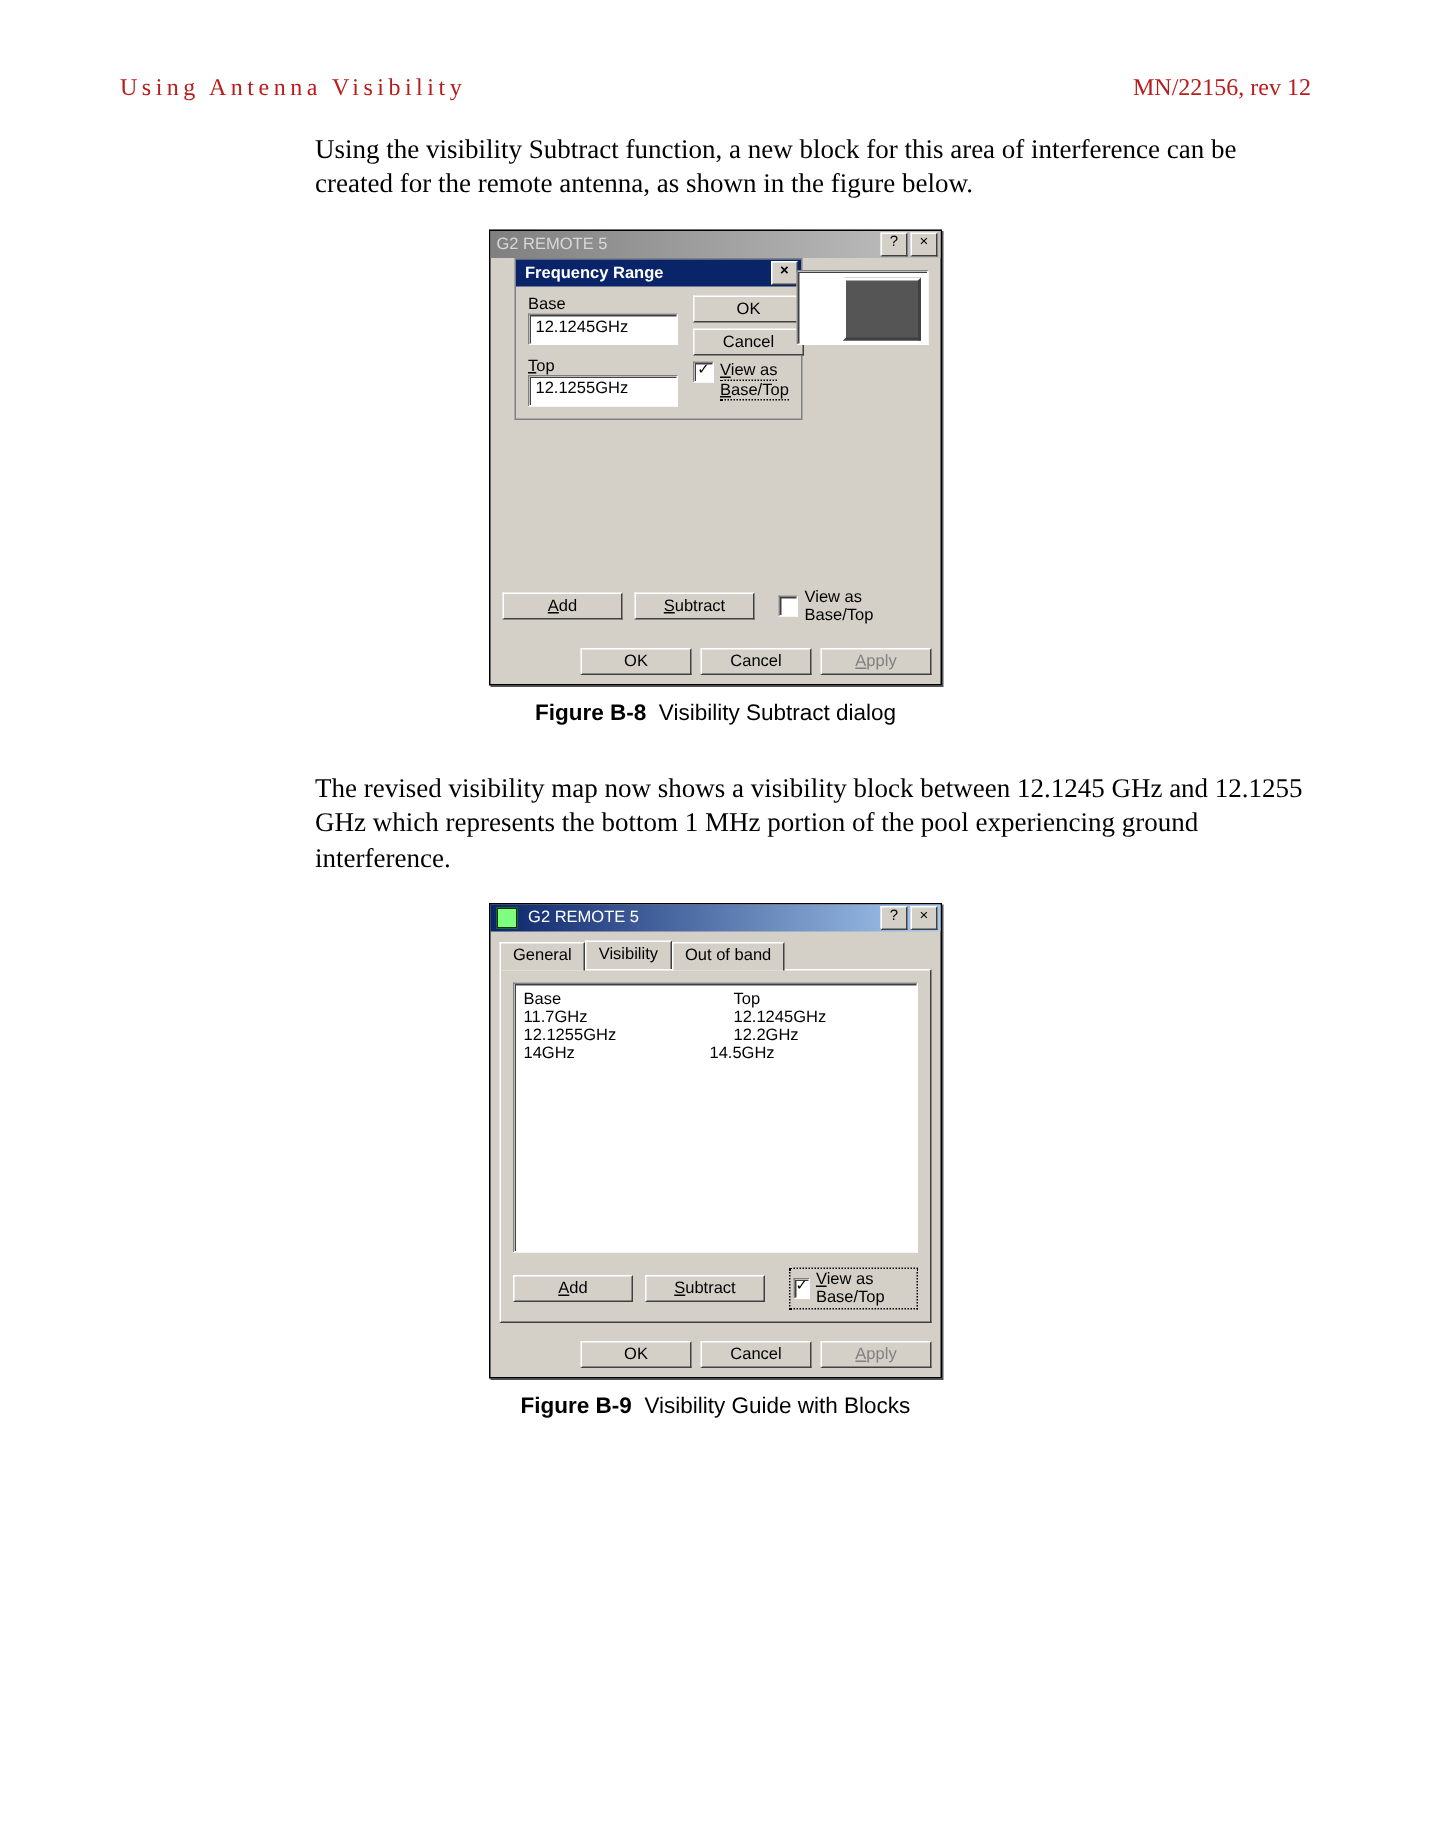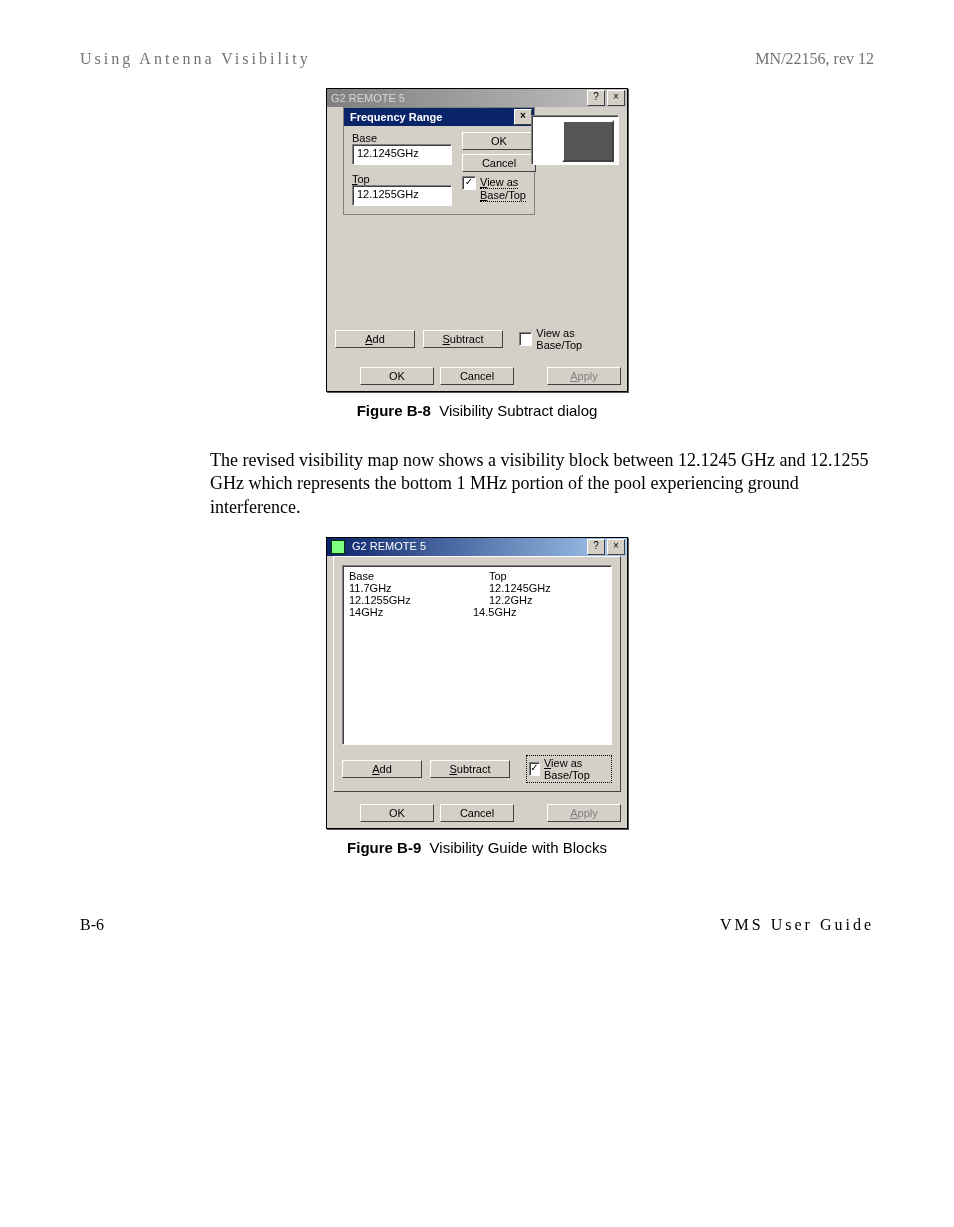--- a/index.html
+++ b/index.html
@@ -12,21 +12,21 @@
   }
   .page {
     padding: 50px 80px 40px 80px;
     box-sizing: border-box;
   }
   .header-row {
     display: flex;
     justify-content: space-between;
     font-size: 16px;
     letter-spacing: 3px;
-    color: #737373;
+    color: #b91c1c;
     margin-bottom: 20px;
   }
   .header-right {
     letter-spacing: 0;
     font-size: 16px;
   }
   .body-text {
     font-size: 18px;
     line-height: 1.3;
     margin-left: 130px;
@@ -103,21 +103,21 @@
     background: #d4d0c8;
     border: 1px solid #fff;
     border-right-color: #404040;
     border-bottom-color: #404040;
     min-width: 60px;
     padding: 2px 6px;
     text-align: center;
     font-size: 11px;
     display: inline-block;
   }
-  .btn.disabled { color: #808080; margin-left: 27px; }
+  .btn.disabled { color: #808080; }
   .textbox {
     background: #fff;
     border: 1px solid #808080;
     border-right-color: #fff;
     border-bottom-color: #fff;
     box-shadow: inset 1px 1px 0 #404040;
     padding: 2px 4px;
     min-width: 78px;
     height: 15px;
     font-size: 11px;
@@ -200,20 +200,21 @@
 </head>
 <body>
 
 <div class="page">
 
   <div class="header-row">
     <div>Using Antenna Visibility</div>
     <div class="header-right">MN/22156, rev 12</div>
   </div>
 
+  <div class="body-text">Using the visibility Subtract function, a new block for this area of interference can be created for the remote antenna, as shown in the figure below.</div>
 
   <div class="figure-wrap">
     <div class="win" style="width:300px;">
       <div class="titlebar inactive">
         <span>G2 REMOTE 5</span>
         <span class="tbtns">
           <span class="tbtn">?</span>
           <span class="tbtn">×</span>
         </span>
       </div>
@@ -284,20 +285,25 @@
         <span>
           <span style="display:inline-block;width:12px;height:12px;background:#7fff7f;border:1px solid #003300;margin-right:4px;vertical-align:middle;"></span>
           <span>G2 REMOTE 5</span>
         </span>
         <span class="tbtns">
           <span class="tbtn">?</span>
           <span class="tbtn">×</span>
         </span>
       </div>
 
+      <div class="tabstrip">
+        <div class="tab">General</div>
+        <div class="tab active">Visibility</div>
+        <div class="tab">Out of band</div>
+      </div>
 
       <div class="tabpanel">
         <div class="listbox" style="height:170px;">
           <div class="row" style="gap:40px;">
             <div style="width:100px;">Base</div>
             <div>Top</div>
           </div>
           <div class="row" style="gap:40px;">
             <div style="width:100px;">11.7GHz</div>
             <div>12.1245GHz</div>
@@ -328,18 +334,14 @@
         <div class="btn">Cancel</div>
         <div class="btn disabled"><span class="u">A</span><span>pply</span></div>
       </div>
     </div>
   </div>
 
   <div class="fig-caption">
     <b>Figure B-9</b>&nbsp;&nbsp;<span>Visibility Guide with Blocks</span>
   </div>
 
-  <div class="footer-row">
-    <div>B-6</div>
-    <div class="footer-right">VMS User Guide</div>
-  </div>
 
 </div>
 
 </body></html>

